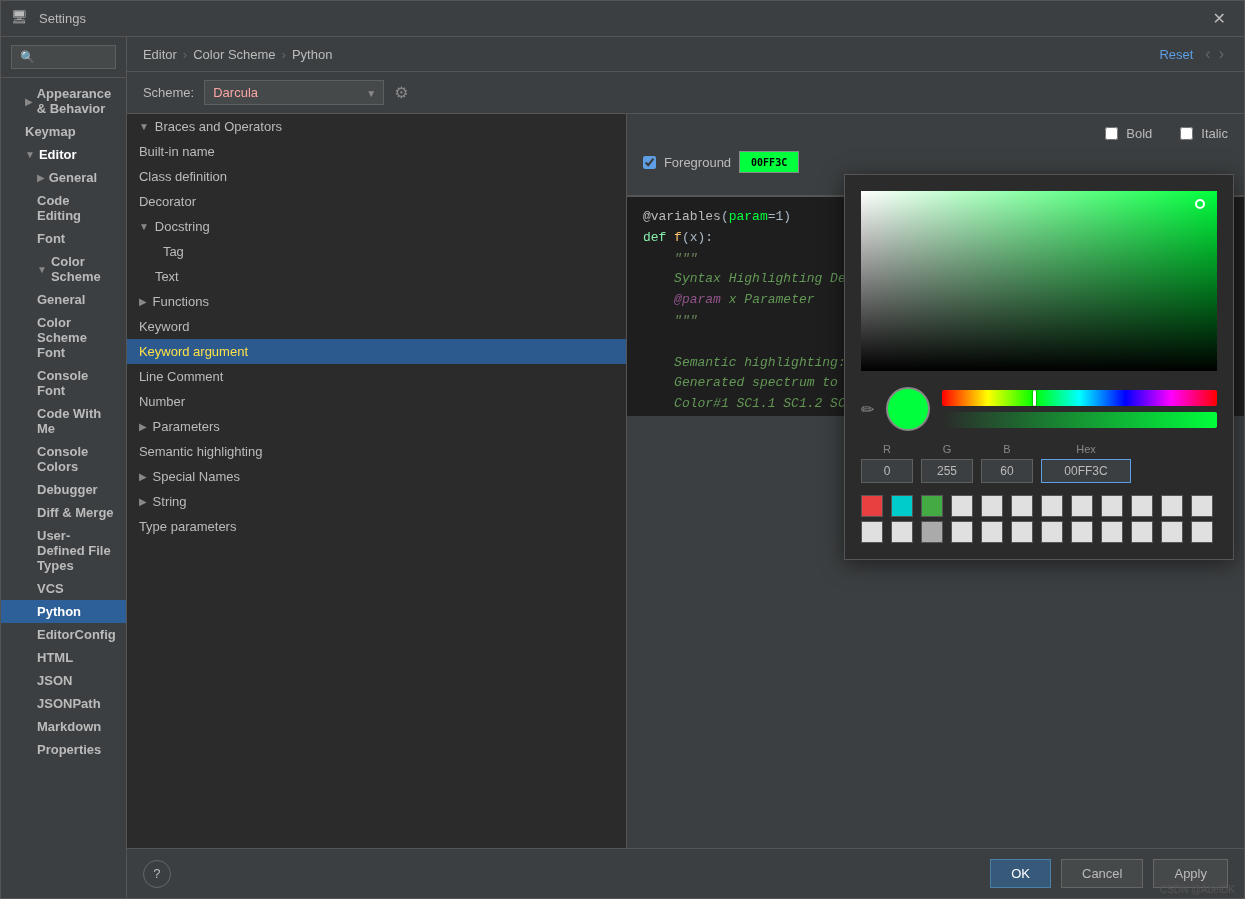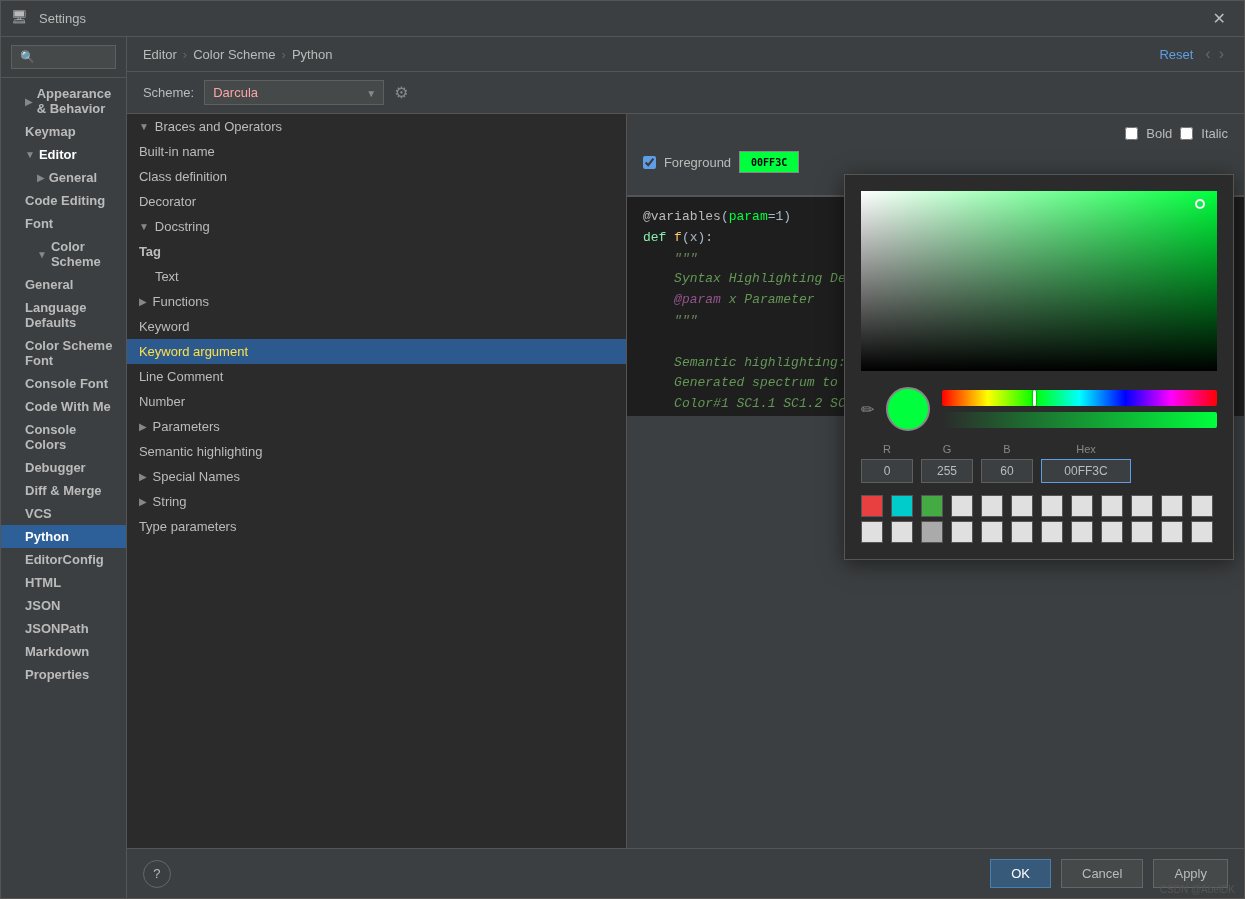--- a/index.html
+++ b/index.html
@@ -17,21 +17,21 @@
     
     .sidebar { width: 320px; background: #3c3f41; border-right: 1px solid #555; display: flex; flex-direction: column; overflow: hidden; }
     .search-bar { padding: 8px 10px; border-bottom: 1px solid #555; }
     .search-input { width: 100%; background: #45494a; border: 1px solid #5e6060; color: #bbbbbb; padding: 4px 8px; font-size: 12px; outline: none; }
     .search-input::placeholder { color: #777; }
     .sidebar-tree { flex: 1; overflow-y: auto; padding: 4px 0; }
     .tree-item { padding: 4px 10px 4px 14px; cursor: pointer; display: flex; align-items: center; color: #bbbbbb; }
     .tree-item.selected { background: #2d6099; color: white; }
     .tree-item.indent1 { padding-left: 24px; }
     .tree-item.indent2 { padding-left: 36px; }
-    .tree-item.indent3 { padding-left: 24px; }
+    .tree-item.indent3 { padding-left: 36px; }
     .tree-arrow { margin-right: 4px; font-size: 10px; color: #888; }
     .tree-item-label { font-size: 13px; font-weight: bold; }
     .tree-item-label.bold { font-weight: bold; color: #ffffff; }
 
     
     .right-panel { flex: 1; display: flex; flex-direction: column; background: #3c3f41; }
 
     
     .breadcrumb-bar { display: flex; align-items: center; padding: 8px 16px; border-bottom: 1px solid #555; background: #3c3f41; }
     .breadcrumb-item { color: #bbbbbb; font-size: 13px; }
@@ -151,39 +151,39 @@
         </div>
 
         <div class="tree-item indent2">
           <span class="tree-arrow">▼</span>
           <span class="tree-item-label">Color Scheme</span>
         </div>
         <div class="tree-item indent3">
           <span class="tree-item-label">General</span>
         </div>
         <div class="tree-item indent3">
-          <span class="tree-item-label">Language Defaults</span>
-        </div>
-        <div class="tree-item indent3">
           <span class="tree-item-label">Color Scheme Font</span>
         </div>
         <div class="tree-item indent3">
           <span class="tree-item-label">Console Font</span>
         </div>
         <div class="tree-item indent3">
           <span class="tree-item-label">Code With Me</span>
         </div>
         <div class="tree-item indent3">
           <span class="tree-item-label">Console Colors</span>
         </div>
         <div class="tree-item indent3">
           <span class="tree-item-label">Debugger</span>
         </div>
         <div class="tree-item indent3">
           <span class="tree-item-label">Diff &amp; Merge</span>
+        </div>
+        <div class="tree-item indent3">
+          <span class="tree-item-label">User-Defined File Types</span>
         </div>
         <div class="tree-item indent3">
           <span class="tree-item-label">VCS</span>
         </div>
         <div class="tree-item indent3 selected">
           <span class="tree-item-label">Python</span>
         </div>
         <div class="tree-item indent3">
           <span class="tree-item-label">EditorConfig</span>
         </div>
@@ -246,21 +246,21 @@
           <div class="items-list-item">
             <span>Class definition</span>
           </div>
           <div class="items-list-item">
             <span>Decorator</span>
           </div>
           <div class="items-list-item">
             <span class="item-arrow">▼</span>
             <span>Docstring</span>
           </div>
-          <div class="items-list-item" style="padding-left: 12px; font-weight: bold;">
+          <div class="items-list-item" style="padding-left: 36px;">
             <span>Tag</span>
           </div>
           <div class="items-list-item" style="padding-left: 28px;">
             <span>Text</span>
           </div>
           <div class="items-list-item">
             <span class="item-arrow">▶</span>
             <span>Functions</span>
           </div>
           <div class="items-list-item">
@@ -291,21 +291,21 @@
             <span>String</span>
           </div>
           <div class="items-list-item">
             <span>Type parameters</span>
           </div>
         </div>
 
         <div style="flex: 1; display: flex; flex-direction: column; position: relative; overflow: hidden;">
 
           <div style="padding: 12px 16px; background: #3c3f41; border-bottom: 1px solid #555;">
-            <div style="display: flex; align-items: center; justify-content: flex-end; gap: 8px; margin-bottom: 10px;">
+            <div style="display: flex; align-items: center; justify-content: flex-end; gap: 28px; margin-bottom: 10px;">
               <div class="checkbox-row">
                 <input type="checkbox" id="bold-cb" style="">
                 <label for="bold-cb" class="checkbox-label">Bold</label>
               </div>
               <div class="checkbox-row">
                 <input type="checkbox" id="italic-cb" style="">
                 <label for="italic-cb" class="checkbox-label">Italic</label>
               </div>
             </div>
             <div class="color-swatch-row">

